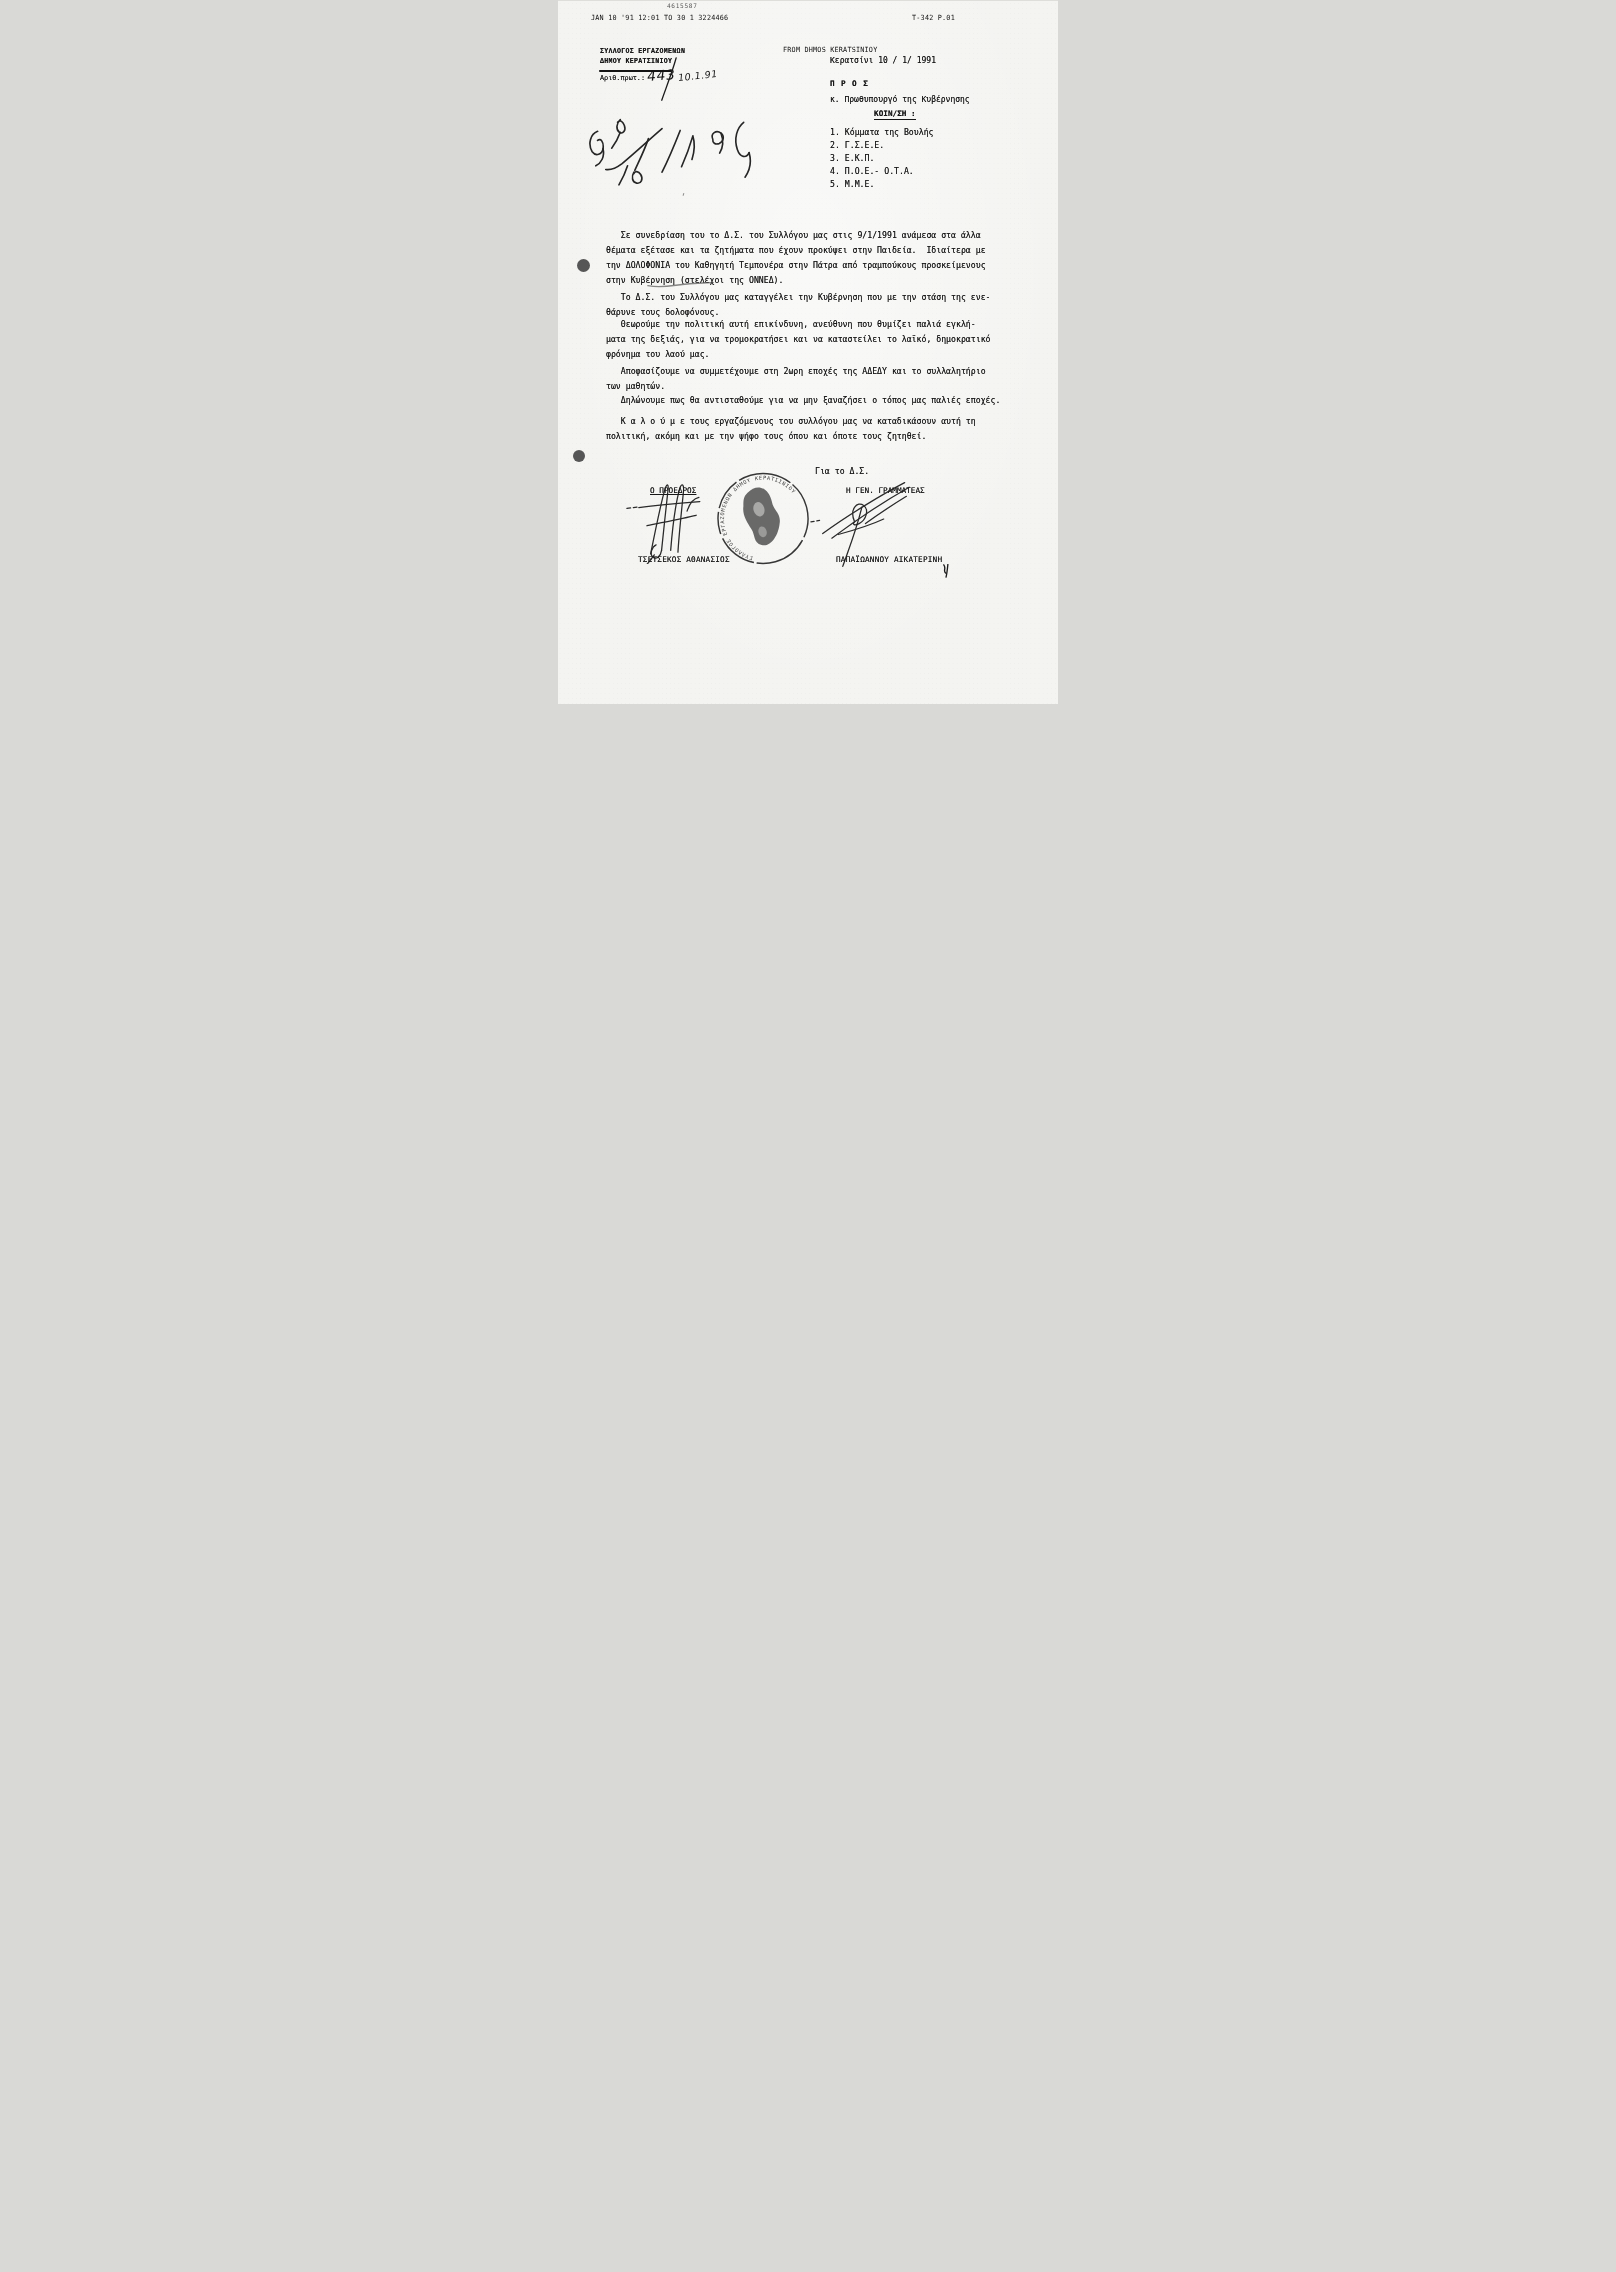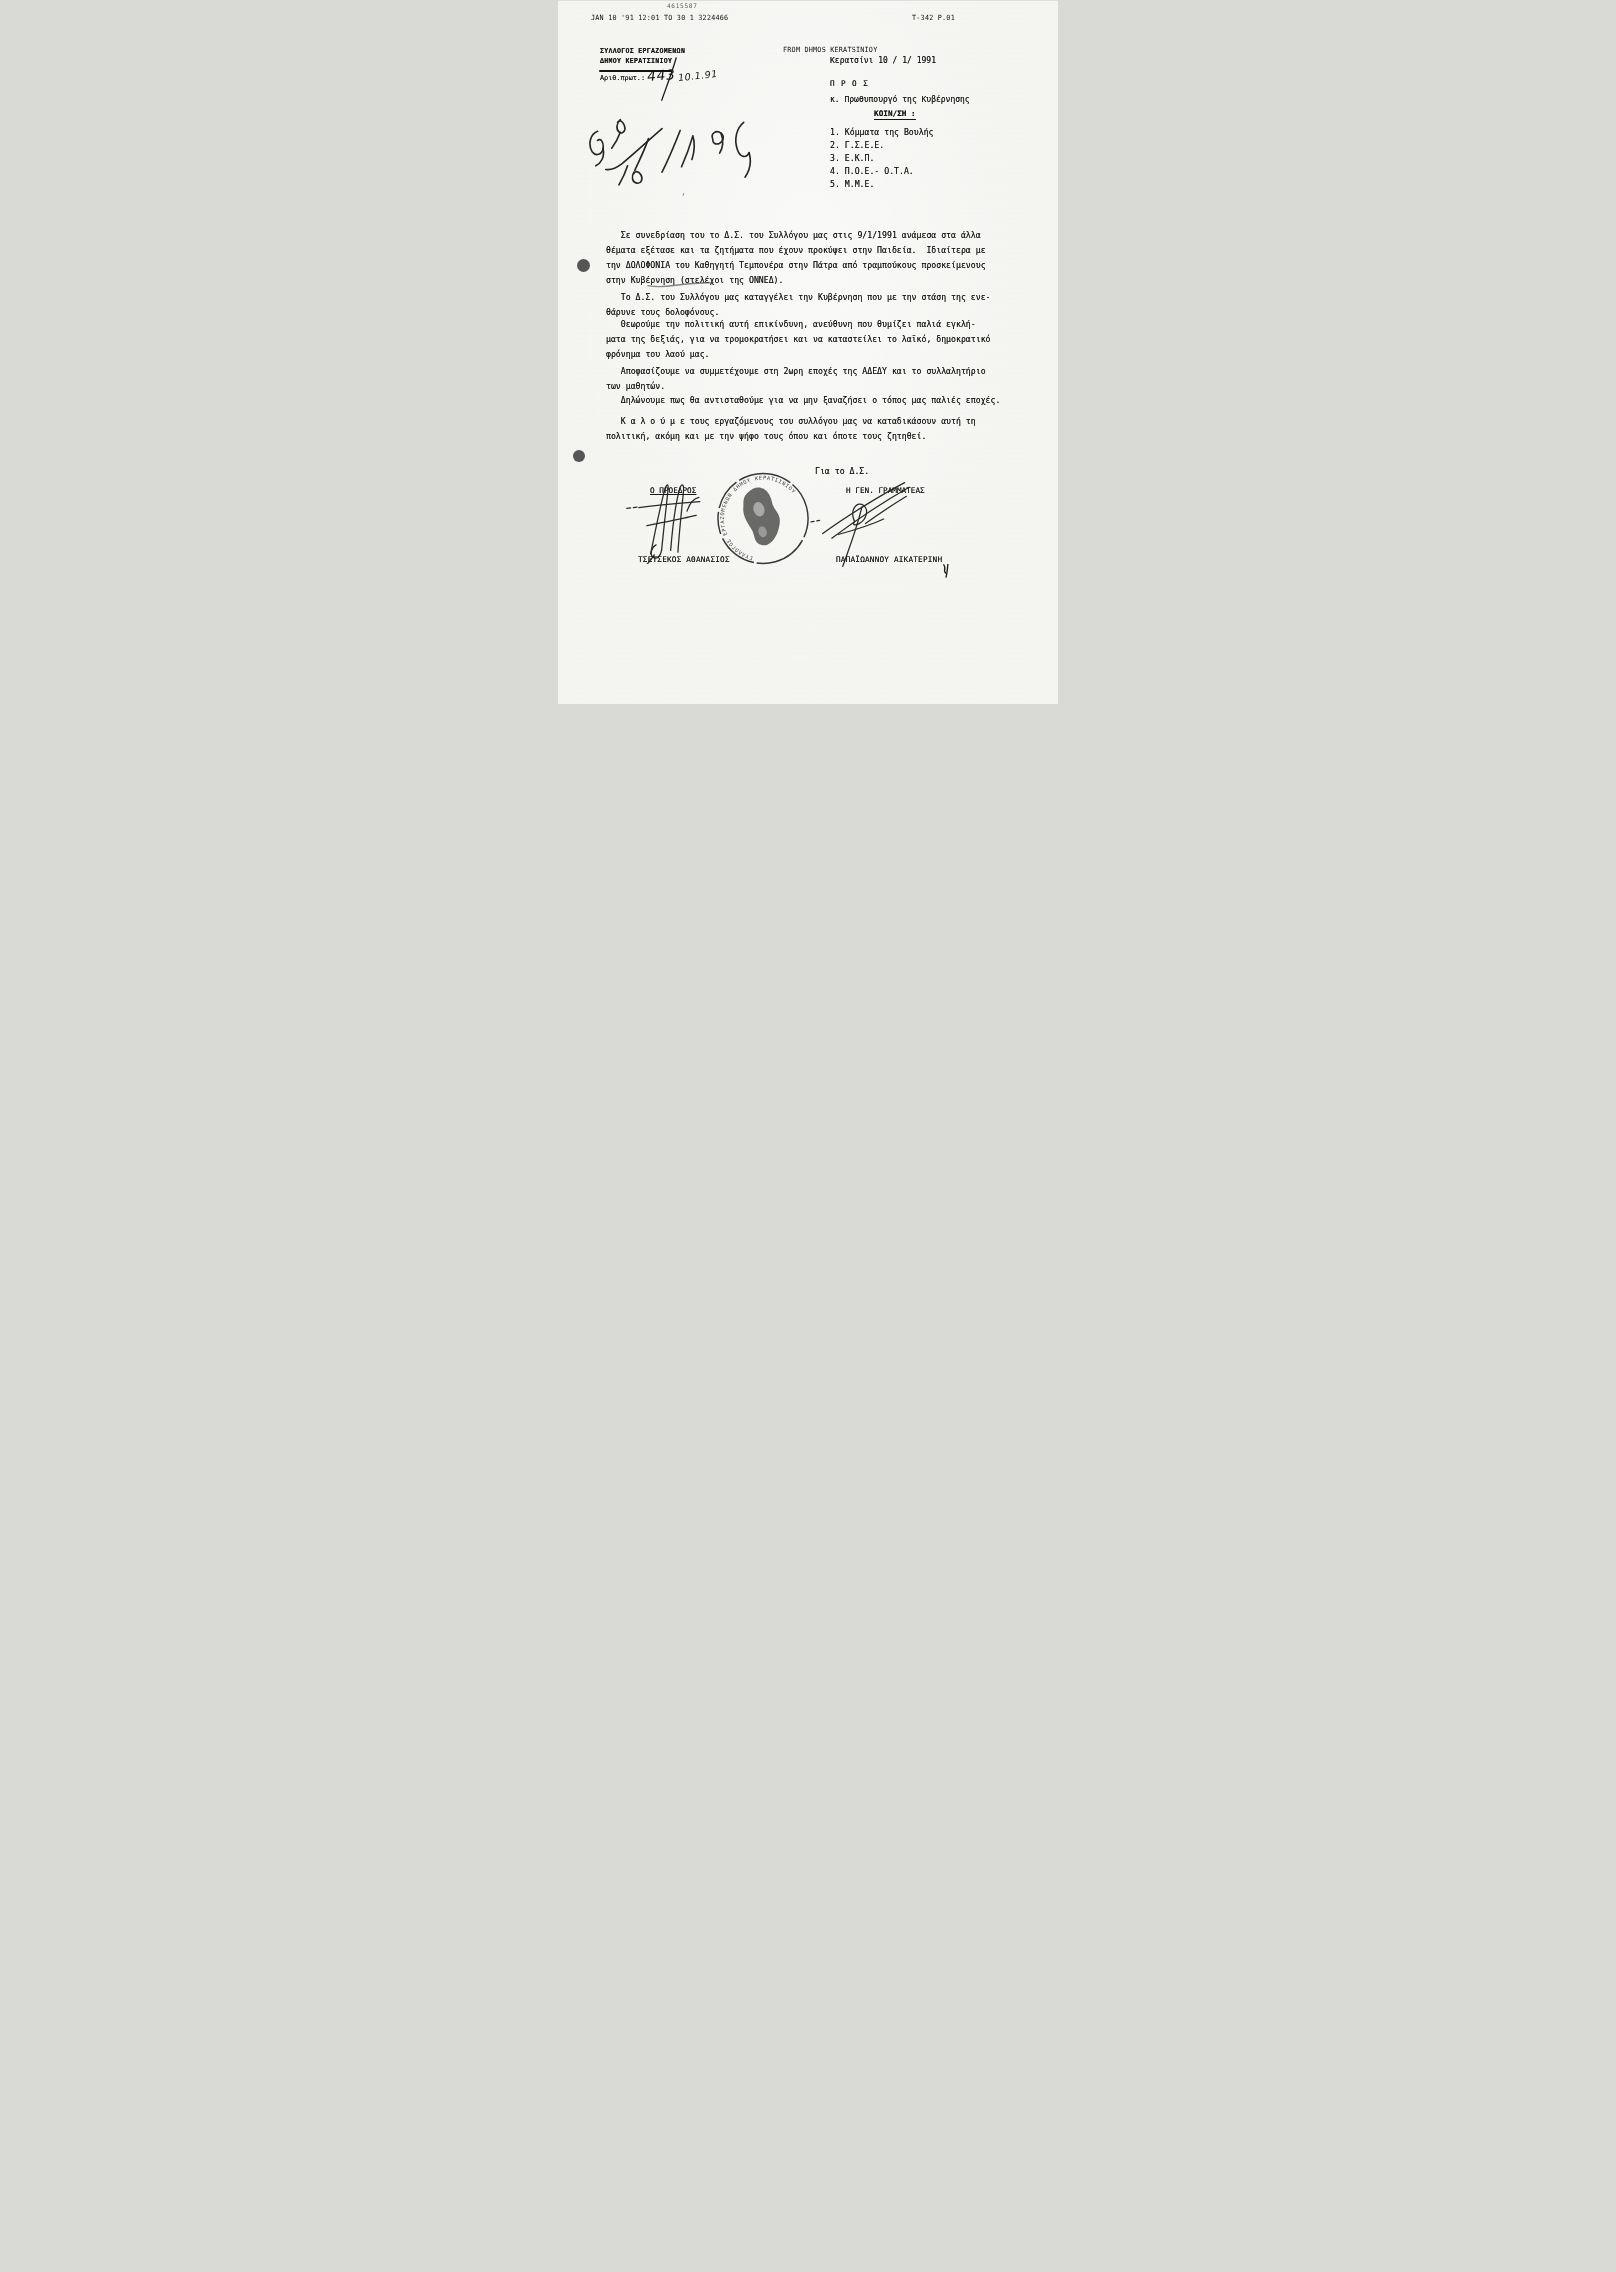--- a/index.html
+++ b/index.html
@@ -21,21 +21,21 @@
   .ink{text-shadow:0 0 0.2px rgba(10,10,10,.65);}
   .faxfont{font-size:6.8px;letter-spacing:0.2px;color:#101010;transform:scaleY(1.05);}
   .serial{font-size:6.1px;letter-spacing:0.7px;color:#3a3a3a;filter:blur(0.2px);opacity:.85;}
   .org{font-weight:bold;font-size:6.6px;letter-spacing:0.3px;line-height:10px;white-space:pre;font-family:Liberation Mono, monospace;}
   .org-underline{height:2.3px;background:#141414;border-radius:0.9px;}
   .proto-label{font-size:6.8px;}
   .hand{font-family:"DejaVu Sans", sans-serif;font-style:italic;color:#141414;}
   .hand-num{font-size:13.6px;transform:rotate(-4deg);letter-spacing:0.9px;}
   .hand-date{font-size:9.5px;transform:rotate(-6deg);letter-spacing:0.5px;}
   .place-date{font-size:8px;}
-  .to-label{font-size:7.7px;font-weight:normal;letter-spacing:0.9px;text-align:right;}
+  .to-label{font-size:7.7px;font-weight:bold;letter-spacing:0.9px;text-align:right;}
   .to-line{font-size:8px;}
   .cc-label{font-size:7.7px;font-weight:bold;border-bottom:1.4px solid #141414;padding-bottom:1.4px;margin-left:44px;}
   .cc-item{font-size:8.2px;white-space:pre;}
   .bodyline{font-size:8.2px;line-height:15px;white-space:pre;}
   .closing{font-size:8.2px;}
   .sig-title{font-size:7.7px;}
   .sig-name{font-size:7.7px;letter-spacing:0.2px;}
   .hole{border-radius:50%;background:#4e4e4e;filter:blur(0.3px);opacity:.95;}
   svg{display:block;}
   .stroke{fill:none;stroke:#1b1b1b;stroke-linecap:round;stroke-linejoin:round;}

